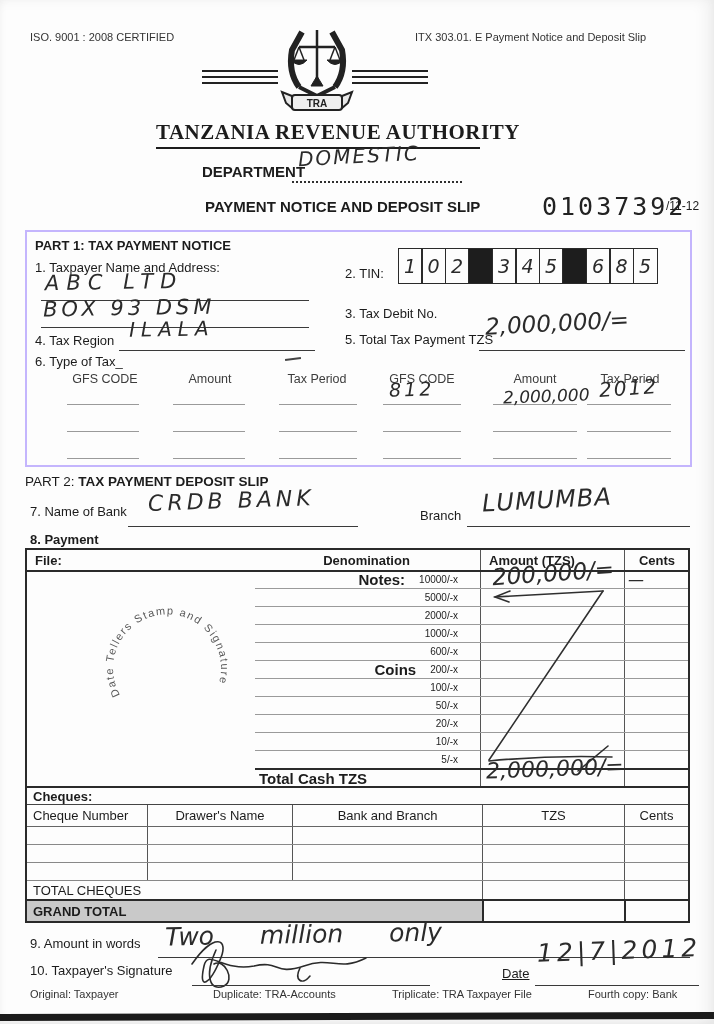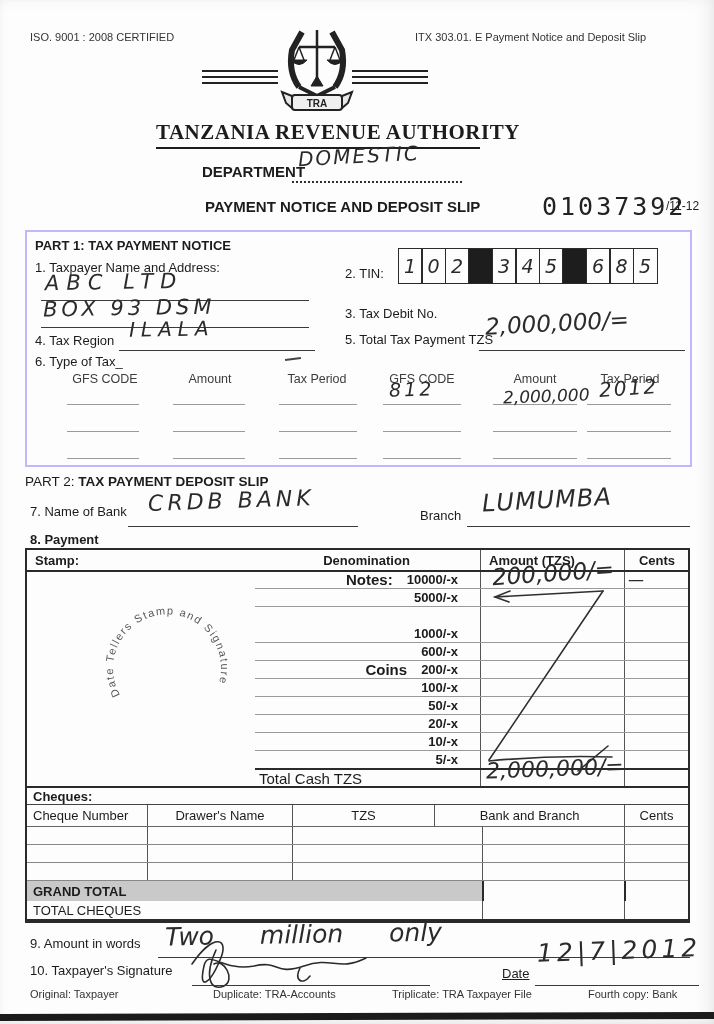--- a/index.html
+++ b/index.html
@@ -38,22 +38,22 @@
   }
   .tin .sep{background:#1d1d1d;}
   .gfs-h{position:absolute;transform:translateX(-50%);font-size:12.5px;color:#3c3c3c;white-space:nowrap;}
   
   .cashbox{position:absolute;left:25px;top:548px;width:665px;height:240px;border:2px solid #2a2a2a;box-sizing:border-box;}
   .cashbox .vline{position:absolute;top:0;bottom:0;border-left:1.5px solid #555;}
   .cash-head{position:absolute;left:0;right:0;top:0;height:20px;border-bottom:2px solid #2a2a2a;}
   .crow{position:absolute;left:228px;width:433px;height:18px;border-bottom:1px solid #9a9a9a;display:flex;}
   .crow .dcell{width:223px;display:flex;justify-content:flex-end;align-items:center;padding-right:20px;box-sizing:border-box;}
   .crow .grp{font-weight:bold;font-size:15px;margin-right:14px;}
-  .crow .den{font-size:13px;font-weight:bold;}
-  .ctot-lbl{position:absolute;left:232px;top:220px;font-weight:normal;font-size:15px;}
+  .crow .den{font-size:10px;}
+  .ctot-lbl{position:absolute;left:232px;top:220px;font-weight:bold;font-size:15px;}
   
   .chqbox{position:absolute;left:25px;top:786px;width:665px;border:2px solid #2a2a2a;box-sizing:border-box;background:transparent;}
   .chq-title{height:16px;border-bottom:1.5px solid #444;font-weight:bold;font-size:13px;padding-left:6px;display:flex;align-items:center;}
   .chqrow{display:flex;box-sizing:border-box;}
   .chqrow .cell{box-sizing:border-box;border-left:1.5px solid #555;display:flex;align-items:center;justify-content:center;font-size:13px;}
   .chqrow .cell:first-child{border-left:none;}
   .c1{width:120px;} .c2{width:145px;} .c3{width:190px;} .c4{width:142px;} .c5{width:68px;flex:1;}
   .cmerge{width:455px;display:flex;align-items:center;padding-left:6px;box-sizing:border-box;font-size:13px;}
   .chq-head{height:22px;border-bottom:1px solid #666;}
   .chq-blank{height:18px;border-bottom:1px solid #888;}
@@ -184,35 +184,40 @@
   <div class="uline" style="left:128px;top:526px;width:230px;"></div>
   <div class="abs lbl" style="left:420px;top:508px;">Branch</div>
   <div class="hw" style="left:482px;top:488px;font-size:24px;letter-spacing:1px;transform:rotate(-3deg);">LUMUMBA</div>
   <div class="uline" style="left:467px;top:526px;width:223px;"></div>
   <div class="abs lbl" style="left:30px;top:532px;font-weight:bold;">8.  Payment</div>
 
   <div class="cashbox">
     <div class="vline" style="left:453px;"></div>
     <div class="vline" style="left:597px;"></div>
     <div class="cash-head">
-      <span class="abs b" style="left:8px;top:3px;font-size:13px;">Stamp:</span>
+      <span class="abs b" style="left:8px;top:3px;font-size:13px;">File:</span>
       <span class="abs b" style="left:228px;top:3px;width:223px;text-align:center;font-size:13px;">Denomination</span>
       <span class="abs b" style="left:462px;top:3px;font-size:13px;">Amount (TZS)</span>
       <span class="abs b" style="left:597px;top:3px;width:66px;text-align:center;font-size:13px;">Cents</span>
     </div>
 
     <div class="crow" style="top:20px;">
         <div class="dcell">
           <span class="grp">Notes:</span>
           <span class="den">10000/-x</span>
         </div>
       </div>
     <div class="crow" style="top:38px;">
         <div class="dcell">
           <span class="den">5000/-x</span>
+        </div>
+      </div>
+    <div class="crow" style="top:56px;">
+        <div class="dcell">
+          <span class="den">2000/-x</span>
         </div>
       </div>
     <div class="crow" style="top:74px;">
         <div class="dcell">
           <span class="den">1000/-x</span>
         </div>
       </div>
     <div class="crow" style="top:92px;">
         <div class="dcell">
           <span class="den">600/-x</span>
@@ -276,22 +281,22 @@
     </g>
   </svg>
 
   <div class="chqbox">
     <div class="chq-title">
         <span>Cheques:</span>
       </div>
     <div class="chqrow chq-head">
       <div class="cell c1" style="justify-content:flex-start;padding-left:6px;">Cheque Number</div>
       <div class="cell c2">Drawer's Name</div>
+      <div class="cell c3">Bank and Branch</div>
       <div class="cell c4">TZS</div>
-      <div class="cell c3">Bank and Branch</div>
       <div class="cell c5">Cents</div>
     </div>
     <div class="chqrow chq-blank">
       <div class="cell c1"></div>
         <div class="cell c2"></div>
         <div class="cell c3"></div>
         <div class="cell c4"></div>
         <div class="cell c5"></div>
     </div>
     <div class="chqrow chq-blank">
@@ -301,29 +306,29 @@
         <div class="cell c4"></div>
         <div class="cell c5"></div>
     </div>
     <div class="chqrow chq-blank">
       <div class="cell c1"></div>
         <div class="cell c2"></div>
         <div class="cell c3"></div>
         <div class="cell c4"></div>
         <div class="cell c5"></div>
     </div>
+    <div class="chqrow chq-tot">
+      <div class="cmerge">TOTAL CHEQUES</div>
+      <div class="cell c4" style="border-left:1.5px solid #555;"></div>
+      <div class="cell c5" style="border-left:1.5px solid #555;"></div>
+    </div>
     <div class="chqrow chq-grand">
       <div class="cmerge shade">GRAND TOTAL</div>
       <div class="cell c4" style="border-left:2px solid #2a2a2a;"></div>
       <div class="cell c5" style="border-left:2px solid #2a2a2a;"></div>
-    </div>
-    <div class="chqrow chq-tot">
-      <div class="cmerge">TOTAL CHEQUES</div>
-      <div class="cell c4" style="border-left:1.5px solid #555;"></div>
-      <div class="cell c5" style="border-left:1.5px solid #555;"></div>
     </div>
   </div>
 
   <div class="abs lbl" style="left:30px;top:936px;">9.  Amount in words</div>
   <div class="hw" style="left:165px;top:922px;font-size:25px;word-spacing:38px;transform:rotate(-1deg);">Two million only</div>
   <div class="uline" style="left:158px;top:957px;width:532px;"></div>
 
   <div class="abs lbl" style="left:30px;top:963px;">10.  Taxpayer's Signature</div>
   <svg class="abs" style="left:180px;top:928px;" width="230" height="66" viewBox="0 0 230 66">
     <g stroke="#2b2b2b" stroke-width="1.6" fill="none" stroke-linecap="round">

